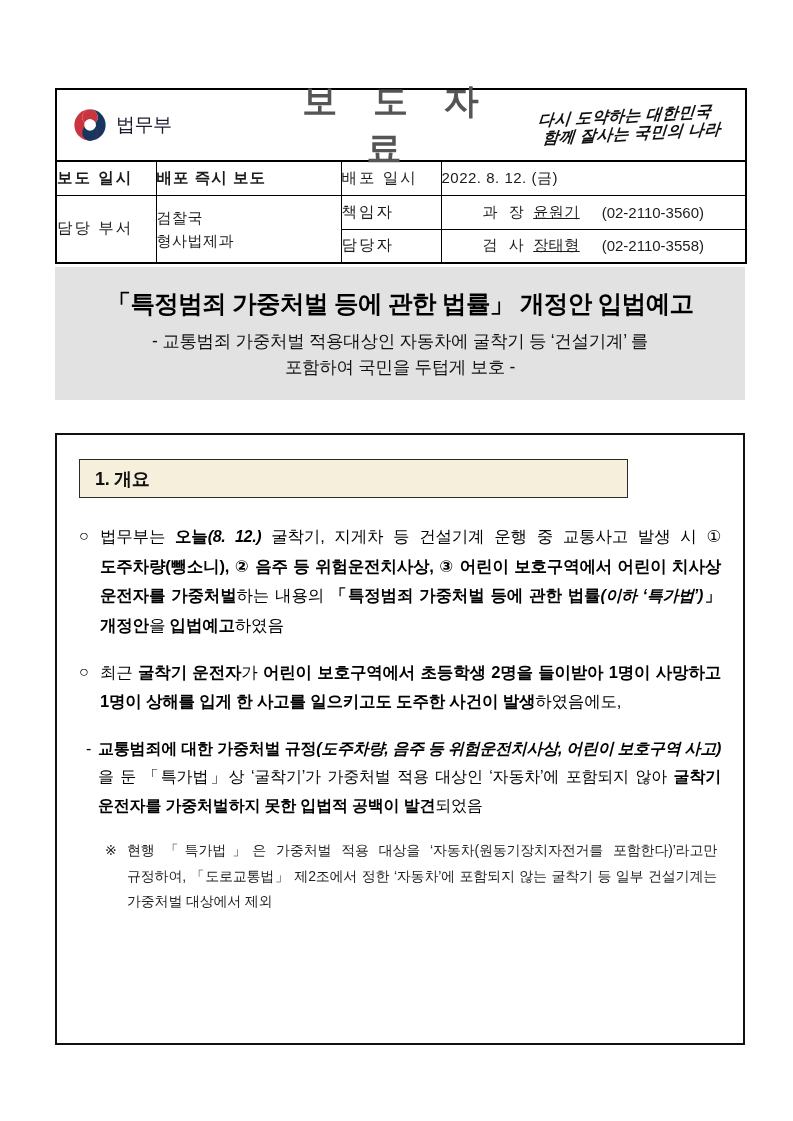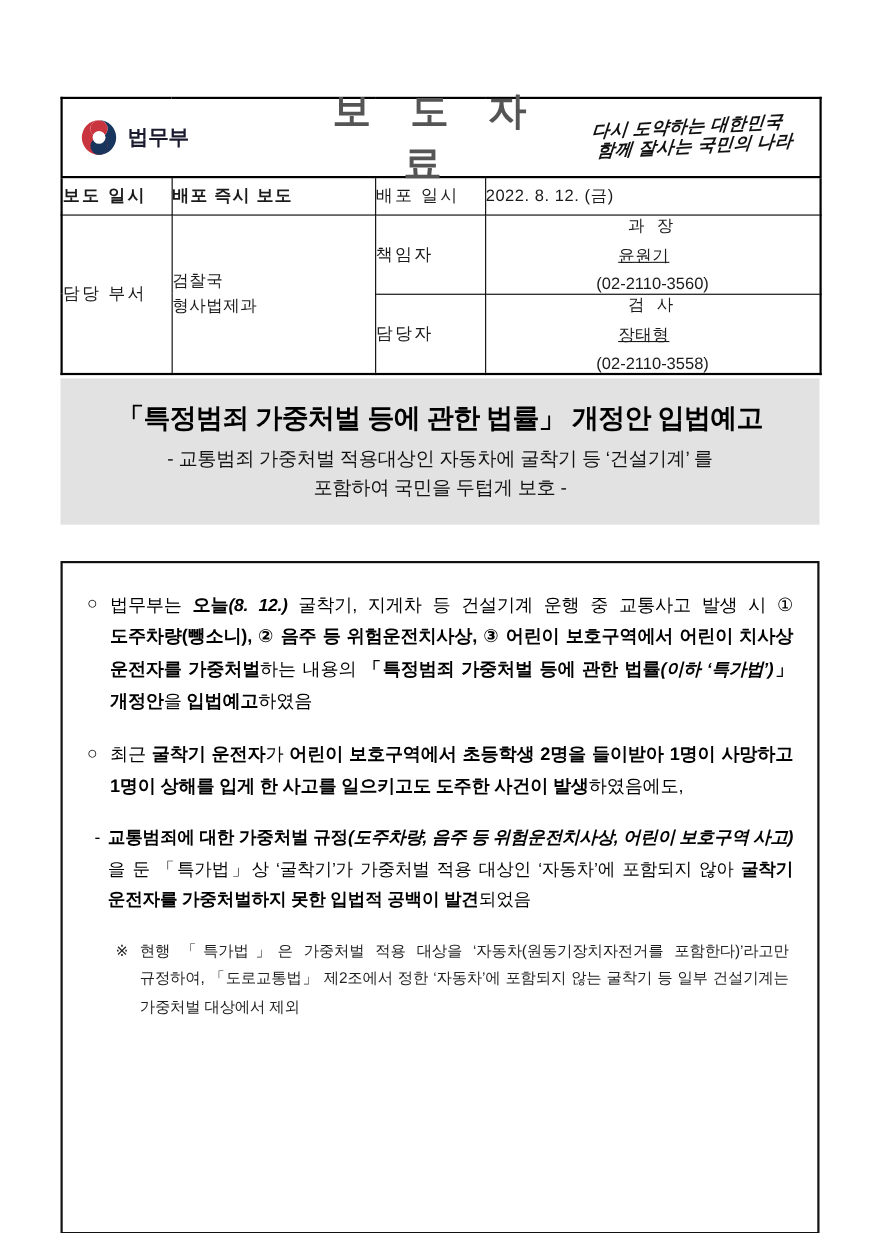--- a/index.html
+++ b/index.html
@@ -57,21 +57,21 @@
     padding-left: 16px;
   }
   .taeguk-logo {
     width: 34px;
     height: 34px;
     flex: 0 0 34px;
     display: block;
   }
   .ministry-name {
     font-size: 19px;
-    font-weight: 700;
+    font-weight: 400;
     color: #1a1a2e;
     letter-spacing: -0.5px;
     font-family: "Liberation Sans", "DejaVu Sans", sans-serif;
   }
   .mast-center {
     flex: 1;
     text-align: center;
   }
   .press-title {
     font-size: 35px;
@@ -127,24 +127,23 @@
     letter-spacing: 0.5px;
   }
   .hcell.value {
     font-size: 15px;
     letter-spacing: 0.5px;
   }
   .contact-row {
     display: flex;
     align-items: center;
     justify-content: center;
-    gap: 8px;
+    gap: 22px;
     font-size: 15px;
     letter-spacing: 0.5px;
-    flex-direction: column;
   }
   .contact-role { letter-spacing: 3.5px; }
   .contact-name { letter-spacing: 0.5px; margin-left: -16px; text-decoration: underline;}
   .contact-tel { letter-spacing: 0px; }
 
   
   .title-banner {
     margin-top: 3px;
     width: 690px;
     background: #e2e2e2;
@@ -335,20 +334,23 @@
   <div class="title-banner">
     <div class="title-main">「특정범죄 가중처벌 등에 관한 법률」 개정안 입법예고</div>
     <div class="title-sub">
       <div>- 교통범죄 가중처벌 적용대상인 자동차에 굴착기 등 ‘건설기계’ 를</div>
       <div>포함하여 국민을 두텁게 보호 -</div>
     </div>
   </div>
 
   <div class="content-box">
 
+    <div class="section-heading">
+      <span class="section-heading-text">1. 개요</span>
+    </div>
 
     <div class="para">
       <div class="para-marker">○</div>
       <div class="para-body"><span>법무부는 </span><span style="font-weight: 700;">오늘</span><span class="sm-b">(8. 12.)</span><span> 굴착기, 지게차 등 건설기계 운행 중 교통사고 발생 시 ① </span><span style="font-weight: 700;">도주차량(뺑소니), ② 음주 등 위험운전치사상, ③ 어린이 보호구역에서 어린이 치사상 운전자를 가중처벌</span><span>하는 내용의 </span><span style="font-weight: 700;">「특정범죄 가중처벌 등에 관한 법률</span><span class="sm-b">(이하 ‘특가법’)</span><span style="font-weight: 700;">」 개정안</span><span>을 </span><span style="font-weight: 700;">입법예고</span><span>하였음</span></div>
     </div>
 
     <div class="para">
       <div class="para-marker">○</div>
       <div class="para-body"><span>최근 </span><span style="font-weight: 700;">굴착기 운전자</span><span>가 </span><span style="font-weight: 700;">어린이 보호구역에서 초등학생 2명을 들이받아 1명이 사망하고 1명이 상해를 입게 한 사고를 일으키고도 도주한 사건이 발생</span><span>하였음에도,</span></div>
     </div>

